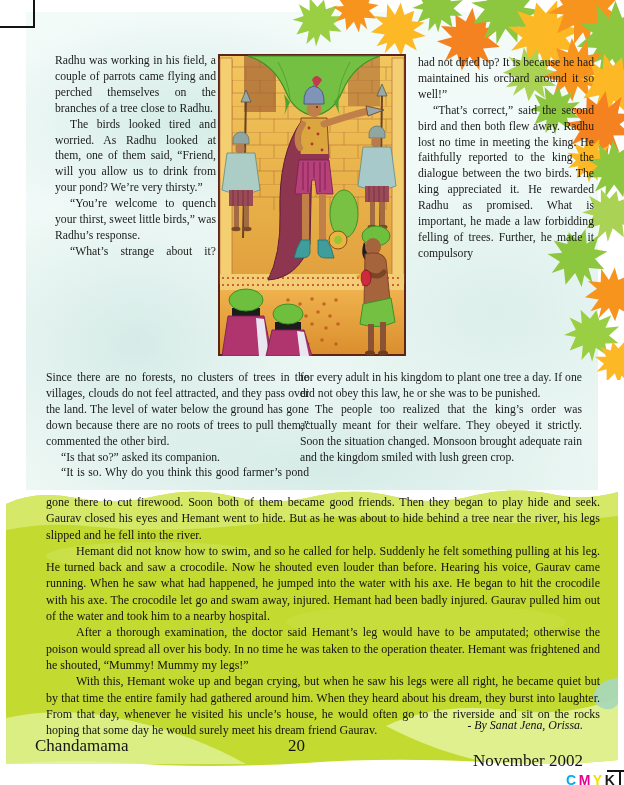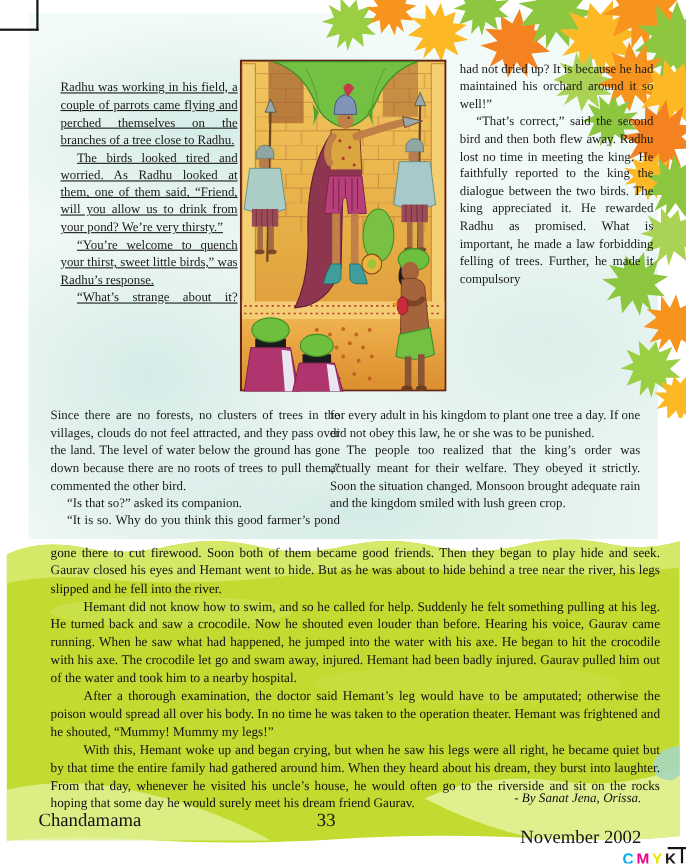--- a/index.html
+++ b/index.html
@@ -13,21 +13,21 @@
       radial-gradient(ellipse 320px 220px at 470px 300px, rgba(203,231,225,.55), rgba(203,231,225,0) 70%),
       radial-gradient(ellipse 420px 130px at 300px 455px, rgba(188,223,216,.5), rgba(188,223,216,0) 72%),
       linear-gradient(#f3fbf9,#edf7f4);}
   svg{display:block;}
   .leaves{position:absolute;left:0;top:0;}
   .illus{position:absolute;left:218px;top:54px;}
   .story-col{position:absolute;text-align:justify;color:#1b1b1b;font-size:11.7px;line-height:15.9px;}
   .story-col p{margin:0;}
   .story-col p.ind{text-indent:15px;}
   p.cont{text-align-last:justify;}
-  #col-ln{left:55px;top:72px;width:161px;text-decoration:underline;}
+  #col-ln{left:55px;top:53px;width:161px;}
   #col-lw{left:46px;top:370px;width:263px;}
   #col-rn{left:418px;top:55px;width:176px;}
   #col-rw{left:300px;top:370px;width:282px;}
   .green-svg{position:absolute;left:6px;top:482px;}
   .green-text{position:absolute;left:46px;top:494px;width:554px;text-align:justify;
               font-size:12px;line-height:16.3px;color:#121212;}
   .green-text p{margin:0;}
   .green-text p.ind{text-indent:30px;}
   .byline{position:absolute;right:41px;top:718px;font-size:11.9px;font-weight:normal;font-style:italic;color:#0e0e0e;}
   .footer-item{position:absolute;top:736px;font-size:17px;color:#141414;}
@@ -252,21 +252,21 @@
   <div class="green-text">
     <p>gone there to cut firewood. Soon both of them became good friends. Then they began to play hide and seek. Gaurav closed his eyes and Hemant went to hide. But as he was about to hide behind a tree near the river, his legs slipped and he fell into the river.</p>
     <p class="ind">Hemant did not know how to swim, and so he called for help. Suddenly he felt something pulling at his leg. He turned back and saw a crocodile. Now he shouted even louder than before. Hearing his voice, Gaurav came running. When he saw what had happened, he jumped into the water with his axe. He began to hit the crocodile with his axe. The crocodile let go and swam away, injured. Hemant had been badly injured. Gaurav pulled him out of the water and took him to a nearby hospital.</p>
     <p class="ind">After a thorough examination, the doctor said Hemant’s leg would have to be amputated; otherwise the poison would spread all over his body. In no time he was taken to the operation theater. Hemant was frightened and he shouted, “Mummy! Mummy my legs!”</p>
     <p class="ind">With this, Hemant woke up and began crying, but when he saw his legs were all right, he became quiet but by that time the entire family had gathered around him. When they heard about his dream, they burst into laughter. From that day, whenever he visited his uncle’s house, he would often go to the riverside and sit on the rocks hoping that some day he would surely meet his dream friend Gaurav.</p>
   </div>
 
   <div class="byline">- By Sanat Jena, Orissa.</div>
 
   <span class="footer-item" id="footer-mag">Chandamama</span>
-  <span class="footer-item" id="footer-page">33</span>
+  <span class="footer-item" id="footer-page">20</span>
   <span class="footer-item" id="footer-date">November 2002</span>
 
   <div class="cmyk">
     <span class="c">C</span><span class="m">M</span><span class="y">Y</span><span class="k">K</span>
   </div>
   <div class="crop" id="crop-tl-h"></div>
   <div class="crop" id="crop-tl-v"></div>
   <div class="crop" id="crop-br-h"></div>
   <div class="crop" id="crop-br-v"></div>
 

